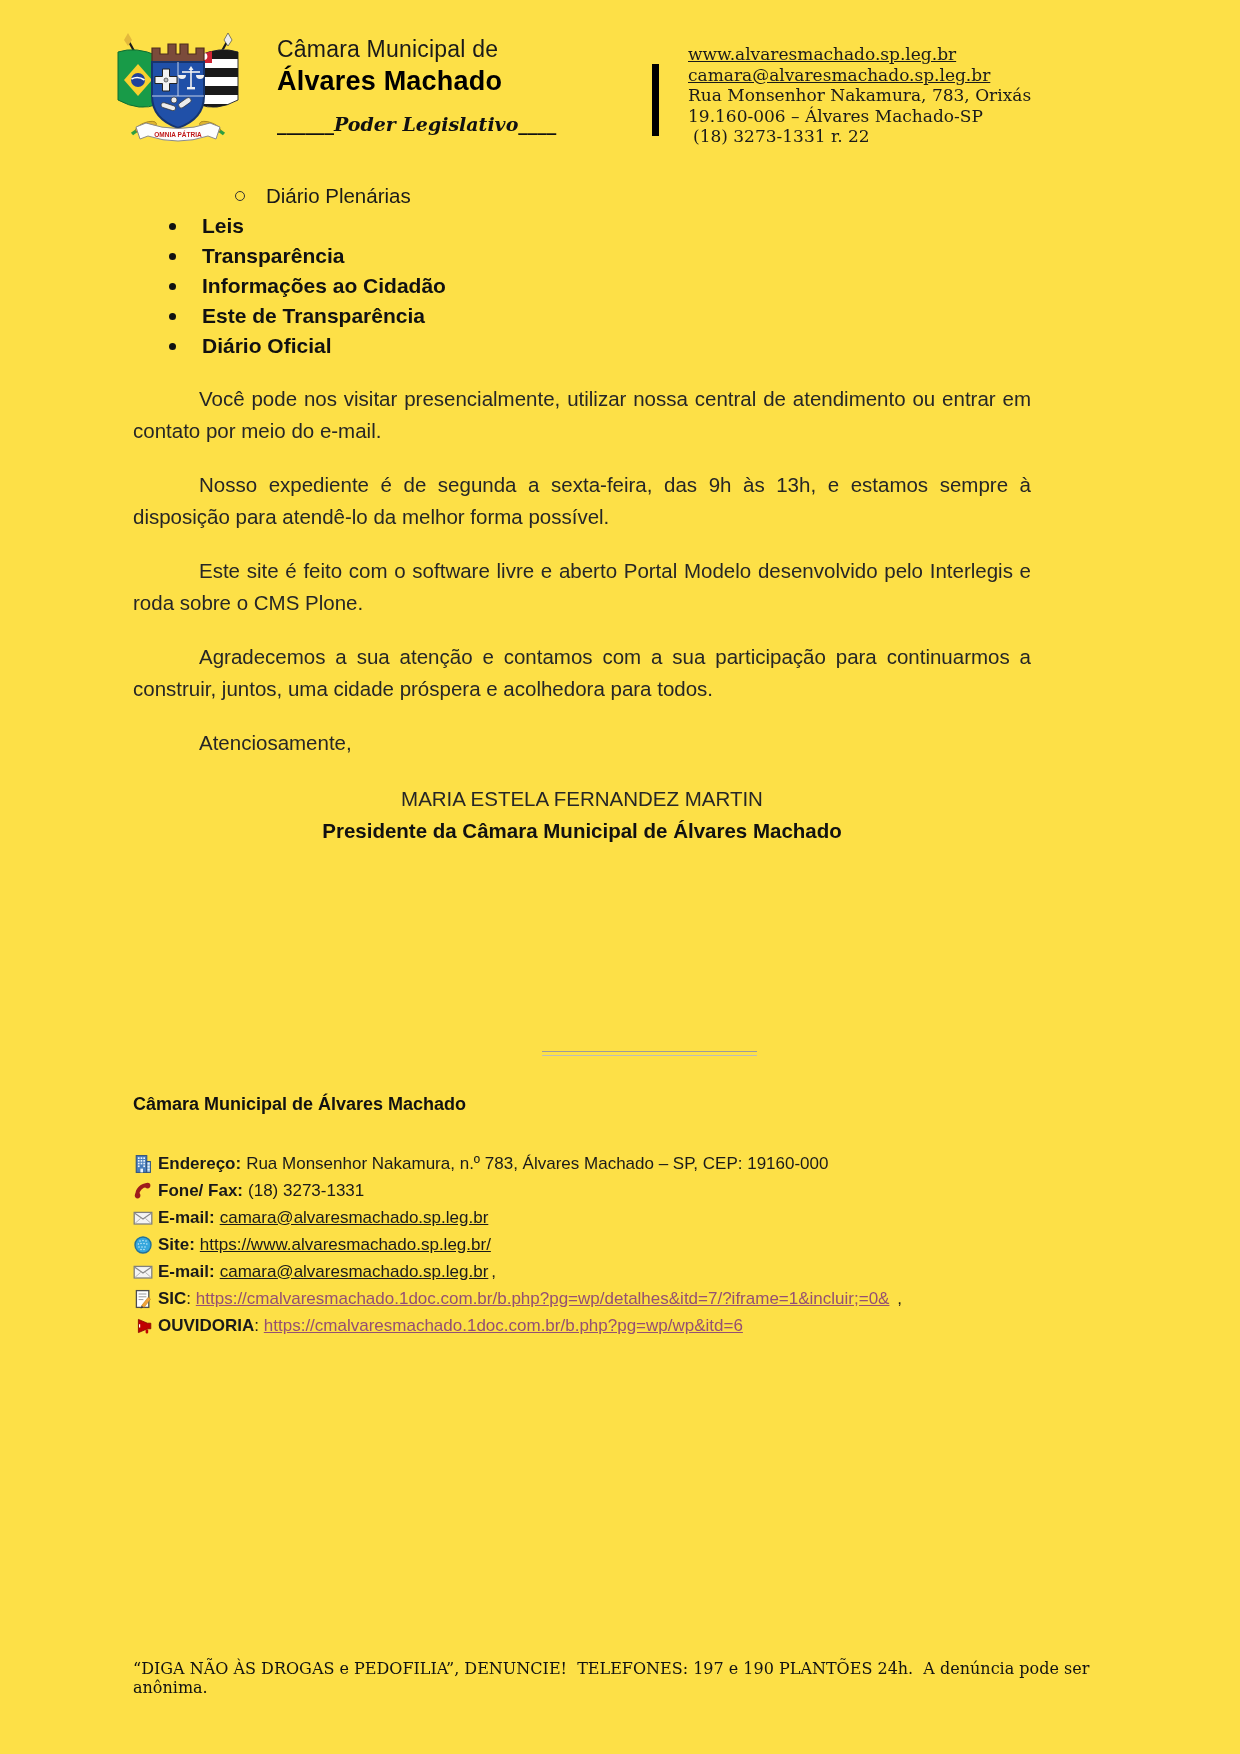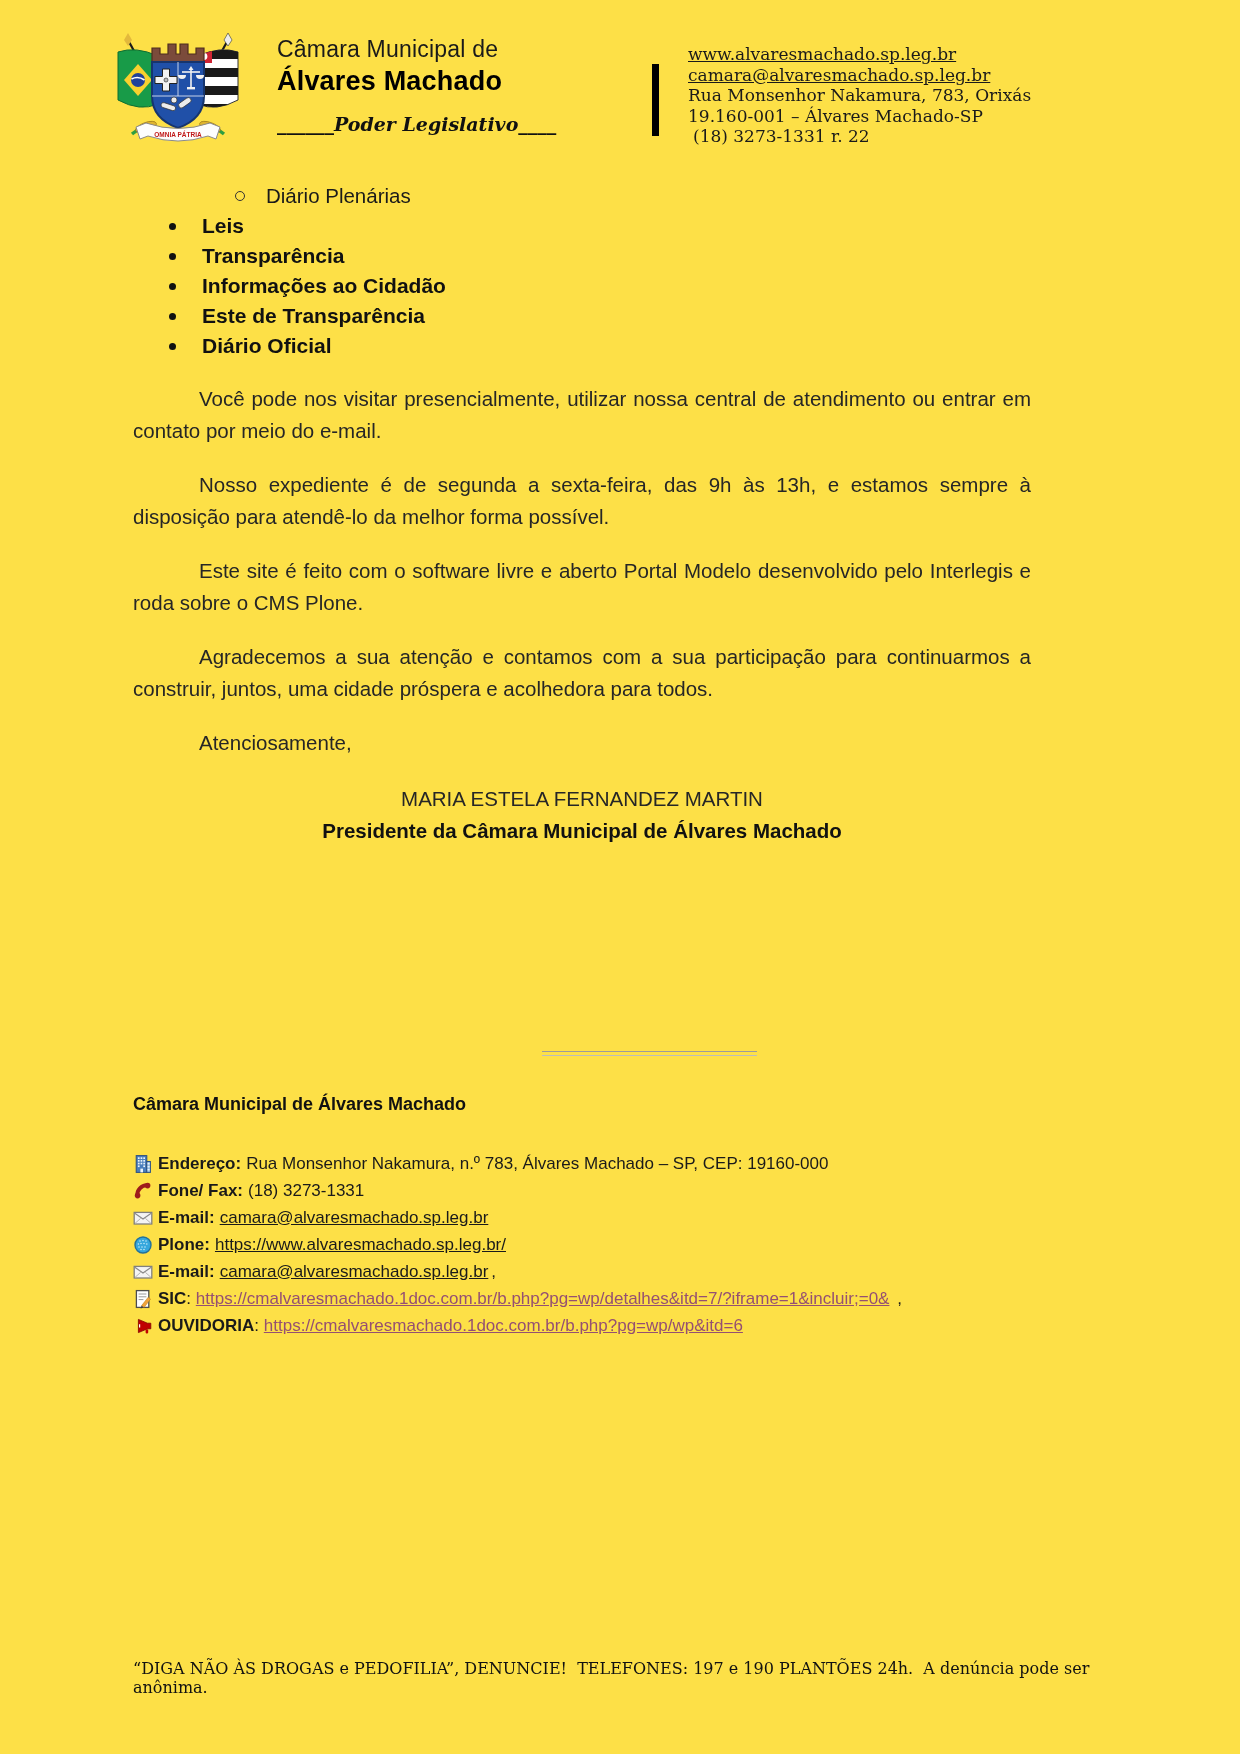--- a/index.html
+++ b/index.html
@@ -120,21 +120,21 @@
     <div class="org-l2">Álvares Machado</div>
     <div class="org-tagline">______Poder Legislativo____</div>
   </div>
 
   <div class="vbar"></div>
 
   <div class="hcontact">
     <div><a href="#">www.alvaresmachado.sp.leg.br</a></div>
     <div><a href="#">camara@alvaresmachado.sp.leg.br</a></div>
     <div>Rua Monsenhor Nakamura, 783, Orixás</div>
-    <div>19.160-001 – Álvares Machado-SP</div>
+    <div>19.160-006 – Álvares Machado-SP</div>
     <div class="hphone">(18) 3273-1331 r. 22</div>
   </div>
 
   <div class="menu">
     <div class="menu-sub">
       <span class="circle-bullet"></span>
       <span>Diário Plenárias</span>
     </div>
     <div class="menu-row">
       <span class="disc-bullet"></span>
@@ -233,21 +233,21 @@
             <circle cx="8" cy="8.6" r="0.75"></circle>
             <circle cx="11" cy="8.6" r="0.75"></circle>
             <circle cx="13.8" cy="9" r="0.75"></circle>
           <circle cx="6" cy="12" r="0.75"></circle>
             <circle cx="9" cy="12" r="0.75"></circle>
             <circle cx="12" cy="12" r="0.75"></circle>
           <circle cx="8" cy="14.6" r="0.75"></circle>
             <circle cx="11" cy="14.6" r="0.75"></circle>
         </g>
       </svg>
-      <span class="f-label">Plone:</span>
+      <span class="f-label">Site:</span>
       <a href="#" class="link-dark">https://www.alvaresmachado.sp.leg.br/</a>
     </div>
 
     <div class="f-row">
       <svg class="f-icon" viewBox="0 0 20 20">
         <rect x="1.2" y="4.4" width="17.6" height="11.6" fill="#f4f4f4" stroke="#808080" stroke-width="1.3"></rect>
         <path d="M1.8 5.2 L10 11 L18.2 5.2" fill="none" stroke="#8a8a8a" stroke-width="1.2"></path>
         <path d="M2 15.4 L7.6 10.4 M18 15.4 L12.4 10.4" stroke="#b5b5b5" stroke-width="1" fill="none"></path>
       </svg>
       <span class="f-label">E-mail:</span>

